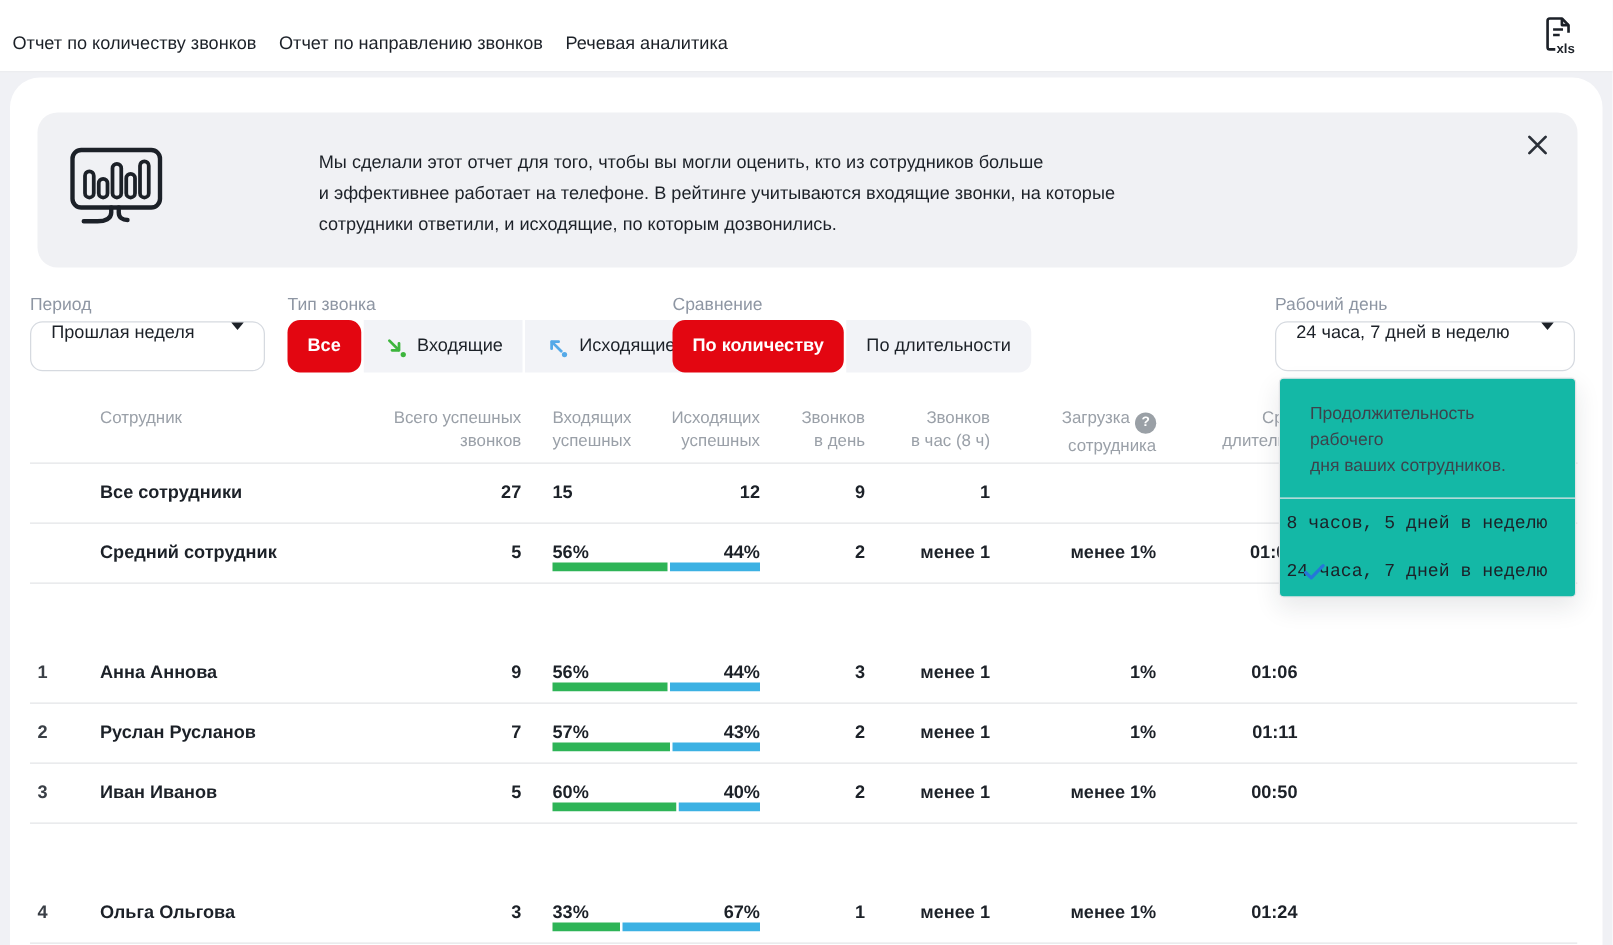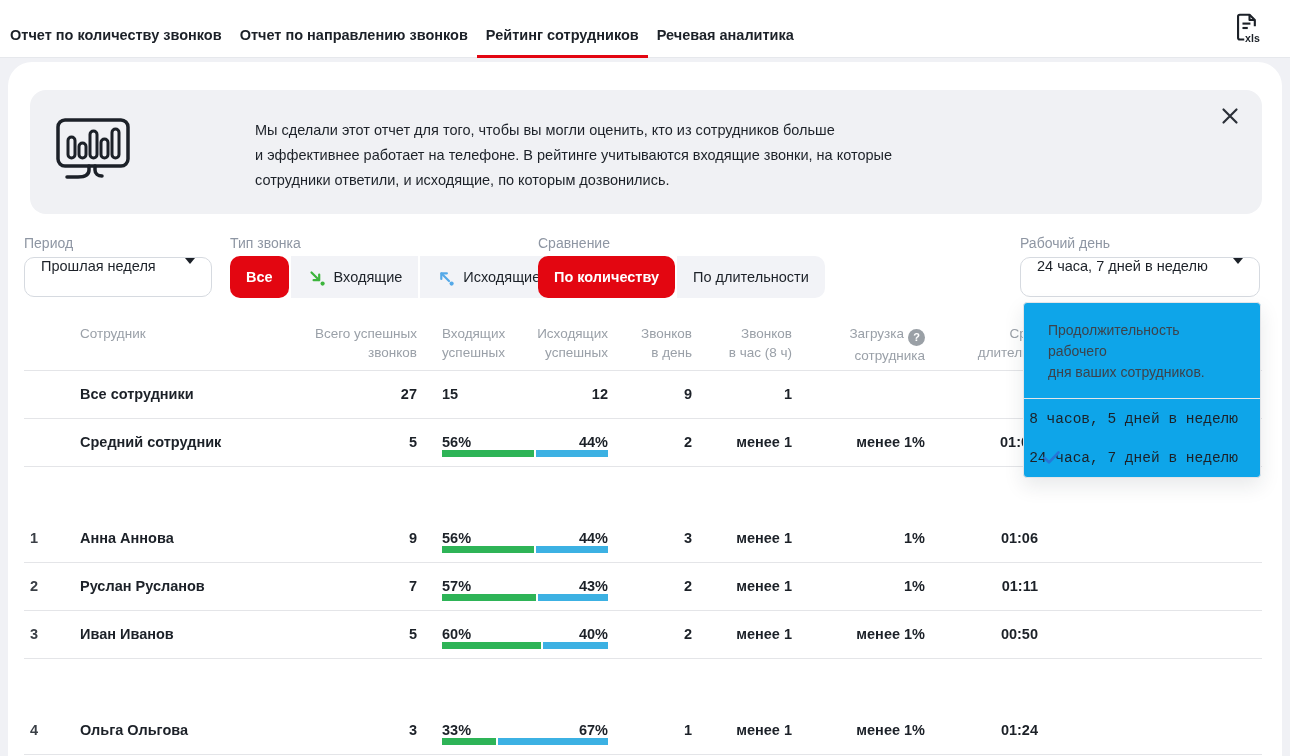--- a/index.html
+++ b/index.html
@@ -9,21 +9,21 @@
   *{box-sizing:border-box;}
   html,body{margin:0;padding:0;}
   body{width:1290px;height:756px;position:relative;overflow:hidden;
        font-family:"Liberation Sans", sans-serif;background:var(--page);color:var(--ink);}
 
   
   .topnav{position:absolute;left:0;top:0;width:1290px;height:58px;background:#fff;
           border-bottom:1px solid #e6e8ec;display:flex;align-items:stretch;padding-left:1px;}
   .tabs{display:flex;}
   .tab{position:relative;display:flex;align-items:center;padding:0 9px;cursor:pointer;}
-  .tab span{font-size:14.5px;font-weight:700;color:var(--ink);white-space:nowrap;margin-top:12px;}
+  .tab span{font-size:14.5px;font-weight:400;color:var(--ink);white-space:nowrap;margin-top:12px;}
   .tab-underline{position:absolute;left:0;right:0;bottom:-1px;height:3.5px;background:var(--red);}
   .export-btn{position:absolute;right:24px;top:11px;width:40px;height:38px;cursor:pointer;
               display:flex;align-items:center;justify-content:center;}
 
   
   .card{position:absolute;left:8px;top:62px;width:1274px;height:694px;background:#fff;
         border-radius:24px 24px 0 0;}
 
   
   .banner{position:absolute;left:22px;top:28px;width:1232px;height:124px;background:#f0f1f4;
@@ -42,21 +42,21 @@
          border-top:6.5px solid var(--ink);}
   .seggroup{position:absolute;top:194px;height:42px;display:flex;gap:2px;}
   .seg{height:42px;background:var(--seg-bg);display:flex;align-items:center;gap:8px;
        padding:0 16px;font-size:14.5px;cursor:pointer;white-space:nowrap;}
   .seg:first-child{border-radius:10px 0 0 10px;justify-content:flex-end;}
   .seg:last-child{border-radius:0 10px 10px 0;}
   .seg.seg-sel{background:var(--red);color:#fff;font-weight:700;border-radius:10px;}
   .seg-icon{display:flex;align-items:center;}
 
   
-  .dropdown-panel{position:absolute;left:1015px;top:240px;width:238px;background:#0ea5e9;z-index:30;
+  .dropdown-panel{position:absolute;left:1015px;top:240px;width:238px;background:#14b8a6;z-index:30;
                   border:1px solid #e3e5e8;border-radius:4px;box-shadow:0 8px 20px rgba(30,35,45,.10);}
   .dd-desc{padding:17px 24px 15px 24px;font-size:14px;line-height:21px;color:#3c434c;white-space:pre-line;}
   .dd-divider{height:1px;background:#e3e5e8;}
   .dd-option{position:relative;height:39px;display:flex;align-items:center;justify-content:flex-end;
              padding-right:22px;font-size:14.5px;cursor:pointer;white-space:nowrap;font-family:Liberation Mono, monospace;}
   .dd-check{position:absolute;left:19px;top:13px;display:flex;}
 
   
   .thead{position:absolute;left:16px;top:256px;width:1238px;height:53px;border-bottom:1px solid var(--line);}
   .th{position:absolute;top:6px;font-size:13.5px;line-height:19px;color:var(--gray);white-space:nowrap;}
@@ -86,24 +86,20 @@
 <body>
 
 <div class="topnav">
   <div class="tabs" id="tabs">
       <div class="tab">
         <span>Отчет по количеству звонков</span>
       </div>
       <div class="tab">
         <span>Отчет по направлению звонков</span>
       </div>
-      <div class="tab active">
-        <span>Рейтинг сотрудников</span>
-        <div class="tab-underline"></div>
-      </div>
       <div class="tab">
         <span>Речевая аналитика</span>
       </div>
     </div>
   <div class="export-btn">
     <span>
       <svg width="30" height="34" viewBox="0 0 34 38">
         <path d="M27 17 v-7 l-6 -6 H10 c-1.2 0 -2 .9 -2 2 v24 c0 1.1 .8 2 2 2 h5" fill="none" stroke="#1c2128" stroke-width="2.4" stroke-linejoin="round"></path>
         <path d="M21 4 v6 h6" fill="none" stroke="#1c2128" stroke-width="2.4" stroke-linejoin="round"></path>
         <line x1="13" y1="14" x2="22" y2="14" stroke="#1c2128" stroke-width="2.4"></line>

